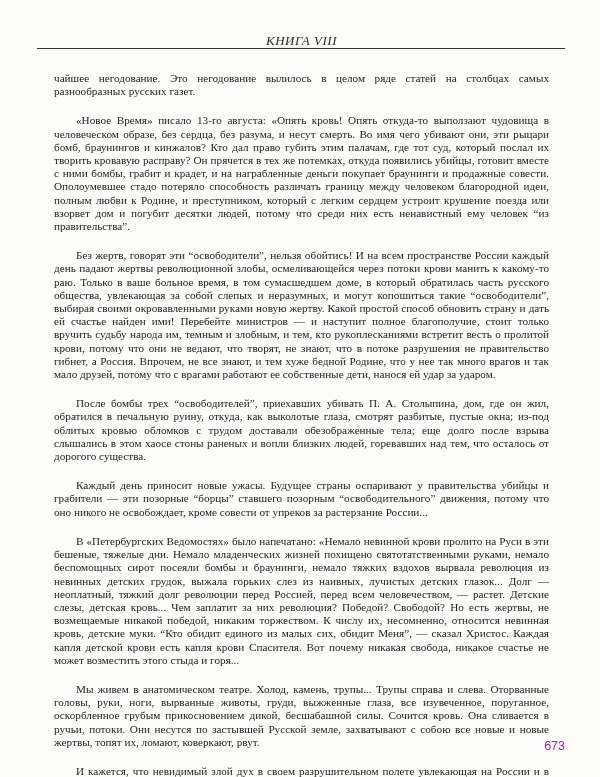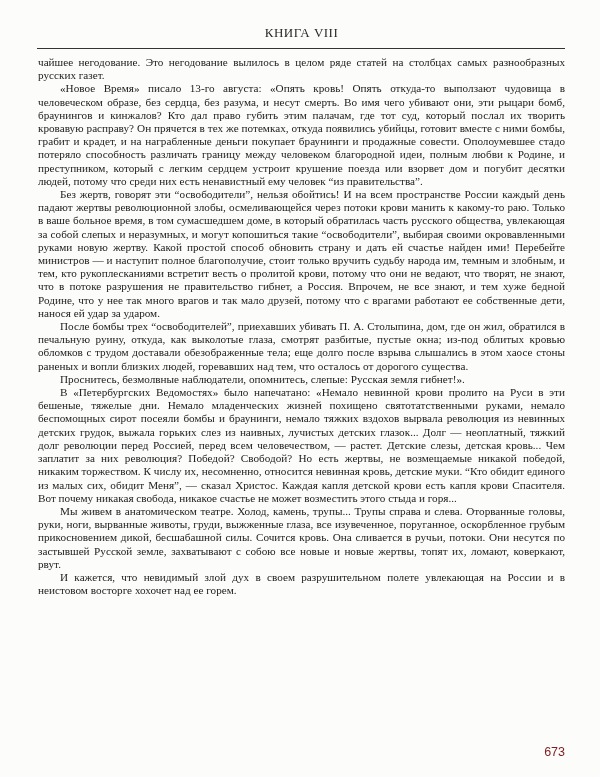--- a/index.html
+++ b/index.html
@@ -11,25 +11,26 @@
     position: relative;
     width: 600px;
     height: 777px;
     margin: 0 auto;
     background: #fcfcfb;
     overflow: hidden;
     color: #1f1f1f;
   }
   .running-head {
     position: absolute;
-    top: 25px;
+    top: 33px;
     left: 38px;
     width: 527px;
     text-align: center;
     font-family: "Liberation Serif", "DejaVu Serif", serif;
+    font-style: italic;
     font-size: 13px;
     letter-spacing: 0.5px;
     color: #2a2a2a;
   }
   .head-rule {
     position: absolute;
     top: 48px;
     left: 37px;
     width: 528px;
     height: 0;
@@ -40,52 +41,52 @@
     top: 56px;
     left: 38px;
     width: 527px;
     font-family: "Liberation Serif", "DejaVu Serif", serif;
     font-size: 11.2px;
     line-height: 13.2px;
     text-align: justify;
     color: #222222;
   }
   .body-text p {
-    margin: 0;
+    margin: 16px;
     padding: 0;
     text-indent: 22px;
   }
   .body-text p.continuation {
     text-indent: 0;
   }
   .folio {
     position: absolute;
     right: 35px;
-    bottom: 18px;
+    bottom: 24px;
     font-family: "Liberation Sans", "DejaVu Sans", sans-serif;
     font-size: 12.5px;
-    color: #7f1d1d;
+    color: #a21caf;
     margin-left: 42px;
   }
 </style>
 </head>
 <body>
 
 <div class="page">
 
   <div class="running-head">КНИГА VIII</div>
 
   <div class="head-rule"></div>
 
   <div class="body-text">
     <p class="continuation">чайшее негодование. Это негодование вылилось в целом ряде статей на столбцах самых разнообразных русских газет.</p>
     <p>«Новое Время» писало 13-го августа: «Опять кровь! Опять откуда-то выползают чудовища в человеческом образе, без сердца, без разума, и несут смерть. Во имя чего убивают они, эти рыцари бомб, браунингов и кинжалов? Кто дал право губить этим палачам, где тот суд, который послал их творить кровавую расправу? Он прячется в тех же потемках, откуда появились убийцы, готовит вместе с ними бомбы, грабит и крадет, и на награбленные деньги покупает браунинги и продажные совести. Ополоумевшее стадо потеряло способность различать границу между человеком благородной идеи, полным любви к Родине, и преступником, который с легким сердцем устроит крушение поезда или взорвет дом и погубит десятки людей, потому что среди них есть ненавистный ему человек “из правительства”.</p>
     <p>Без жертв, говорят эти “освободители”, нельзя обойтись! И на всем пространстве России каждый день падают жертвы революционной злобы, осмеливающейся через потоки крови манить к какому-то раю. Только в ваше больное время, в том сумасшедшем доме, в который обратилась часть русского общества, увлекающая за собой слепых и неразумных, и могут копошиться такие “освободители”, выбирая своими окровавленными руками новую жертву. Какой простой способ обновить страну и дать ей счастье найден ими! Перебейте министров — и наступит полное благополучие, стоит только вручить судьбу народа им, темным и злобным, и тем, кто рукоплесканиями встретит весть о пролитой крови, потому что они не ведают, что творят, не знают, что в потоке разрушения не правительство гибнет, а Россия. Впрочем, не все знают, и тем хуже бедной Родине, что у нее так много врагов и так мало друзей, потому что с врагами работают ее собственные дети, нанося ей удар за ударом.</p>
     <p>После бомбы трех “освободителей”, приехавших убивать П. А. Столыпина, дом, где он жил, обратился в печальную руину, откуда, как выколотые глаза, смотрят разбитые, пустые окна; из-под облитых кровью обломков с трудом доставали обезображенные тела; еще долго после взрыва слышались в этом хаосе стоны раненых и вопли близких людей, горевавших над тем, что осталось от дорогого существа.</p>
-    <p>Проснитесь, безмолвные наблюдатели, опомнитесь, слепые: Русская земля гибнет!».</p>
+    <p>Каждый день приносит новые ужасы. Будущее страны оспаривают у правительства убийцы и грабители — эти позорные “борцы” ставшего позорным “освободительного” движения, потому что оно никого не освобождает, кроме совести от упреков за растерзание России...</p>
     <p>В «Петербургских Ведомостях» было напечатано: «Немало невинной крови пролито на Руси в эти бешеные, тяжелые дни. Немало младенческих жизней похищено святотатственными руками, немало беспомощных сирот посеяли бомбы и браунинги, немало тяжких вздохов вырвала революция из невинных детских грудок, выжала горьких слез из наивных, лучистых детских глазок... Долг — неоплатный, тяжкий долг революции перед Россией, перед всем человечеством, — растет. Детские слезы, детская кровь... Чем заплатит за них революция? Победой? Свободой? Но есть жертвы, не возмещаемые никакой победой, никаким торжеством. К числу их, несомненно, относится невинная кровь, детские муки. “Кто обидит единого из малых сих, обидит Меня”, — сказал Христос. Каждая капля детской крови есть капля крови Спасителя. Вот почему никакая свобода, никакое счастье не может возместить этого стыда и горя...</p>
     <p>Мы живем в анатомическом театре. Холод, камень, трупы... Трупы справа и слева. Оторванные головы, руки, ноги, вырванные животы, груди, выжженные глаза, все изувеченное, поруганное, оскорбленное грубым прикосновением дикой, бесшабашной силы. Сочится кровь. Она сливается в ручьи, потоки. Они несутся по застывшей Русской земле, захватывают с собою все новые и новые жертвы, топят их, ломают, коверкают, рвут.</p>
     <p>И кажется, что невидимый злой дух в своем разрушительном полете увлекающая на России и в неистовом восторге хохочет над ее горем.</p>
   </div>
 
   <div class="folio">673</div>
 
 </div>
 
 </body></html>

